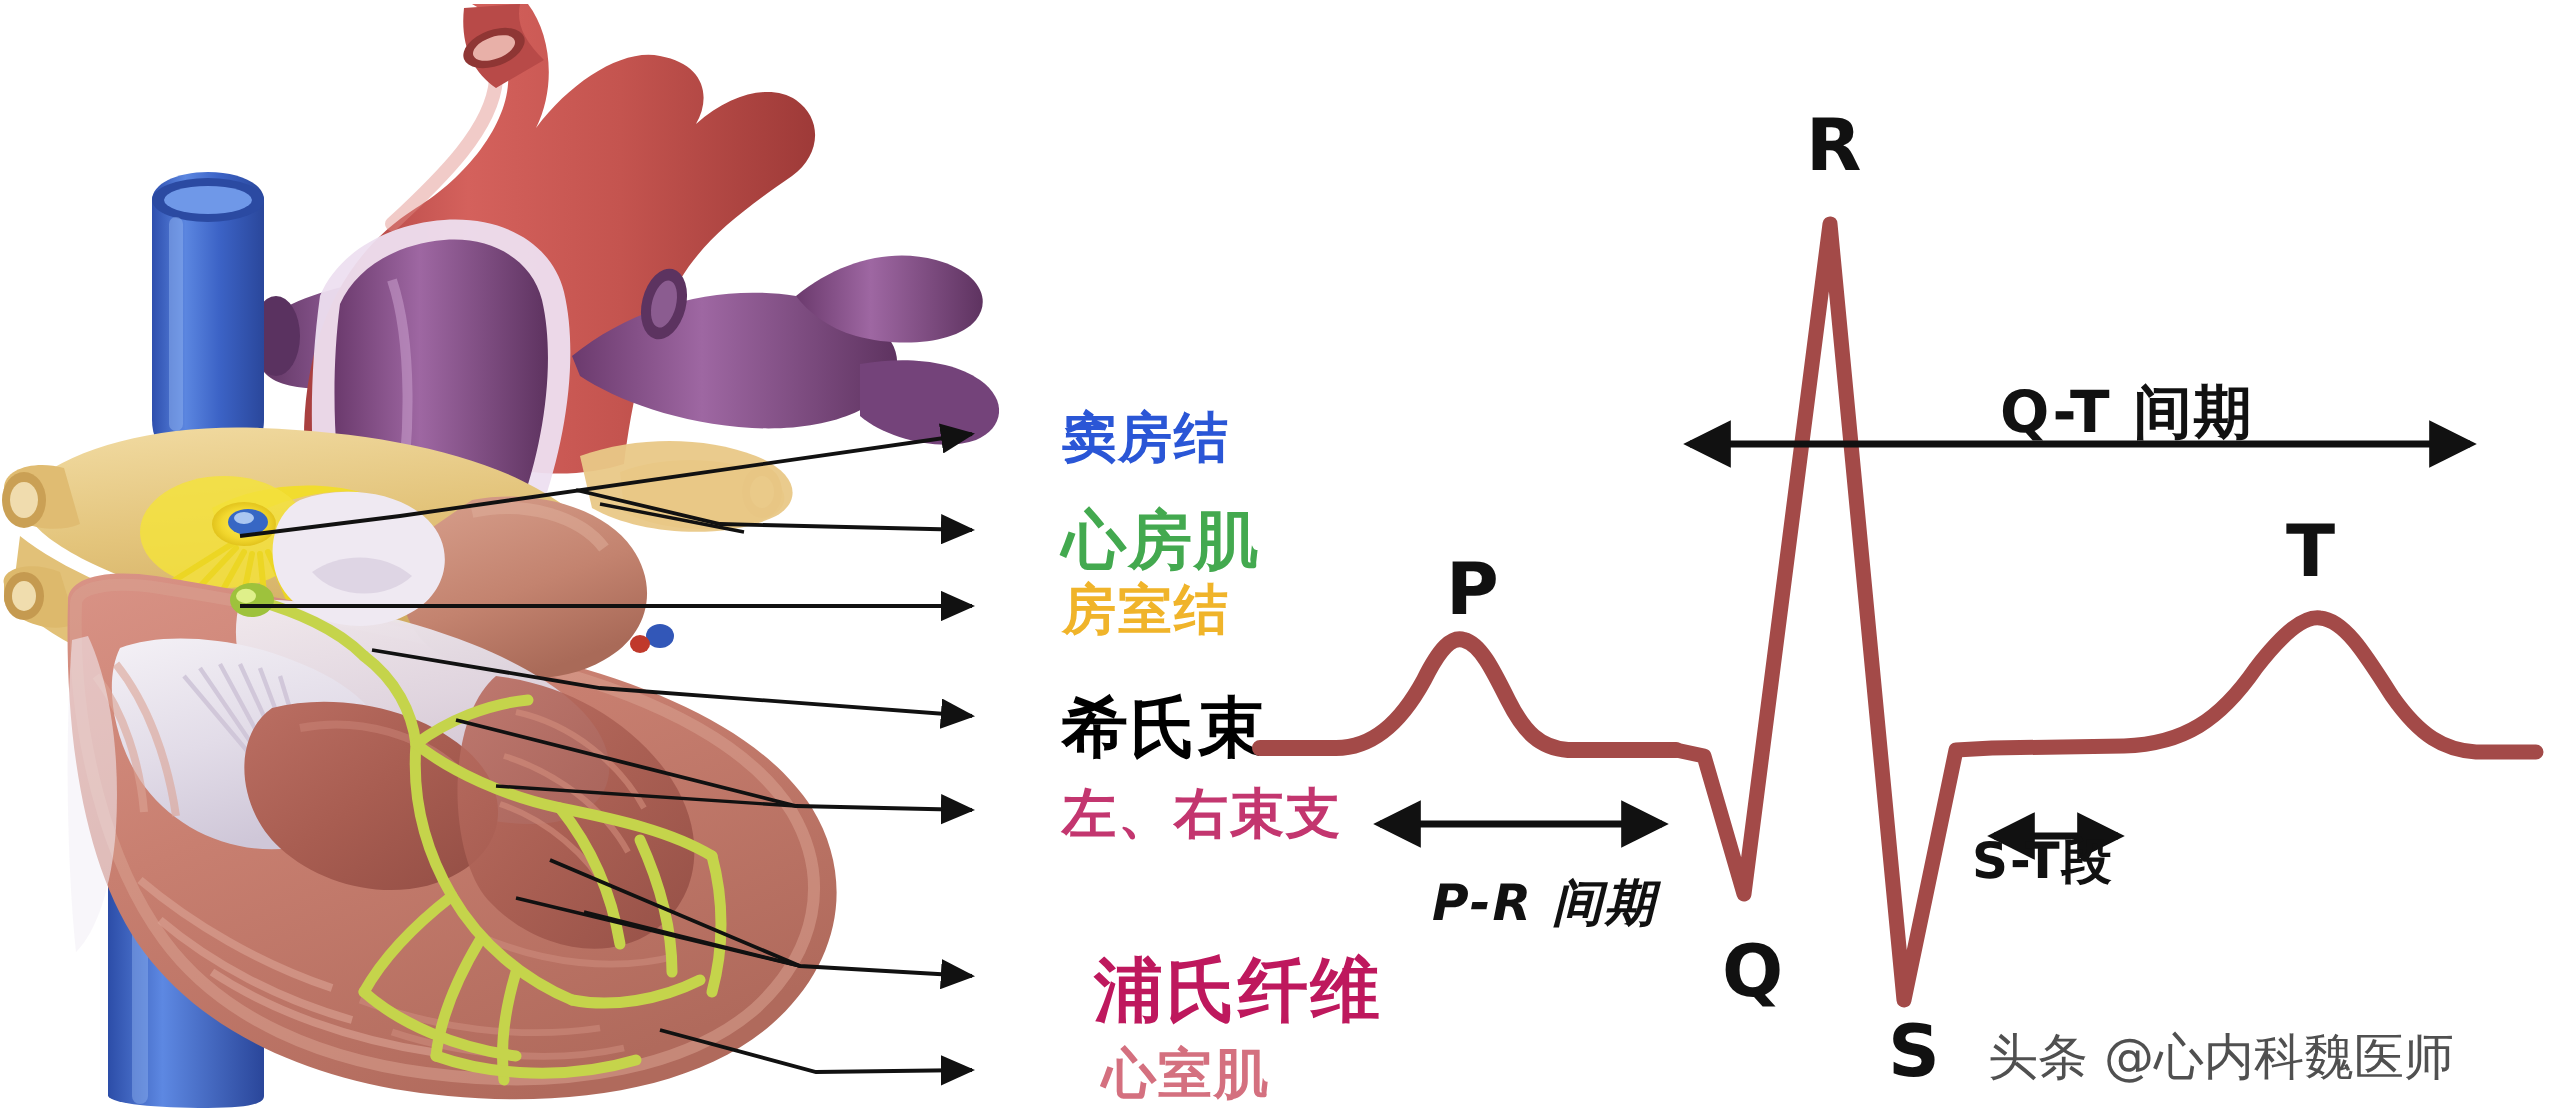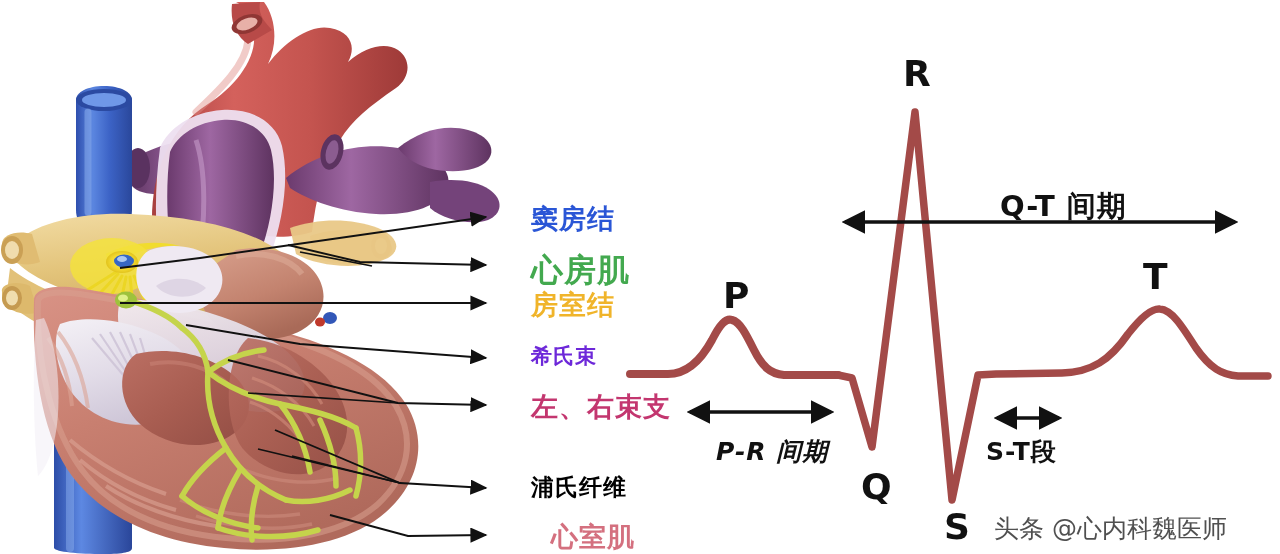--- a/index.html
+++ b/index.html
@@ -300,23 +300,23 @@
       <path d="M258,449 L400,483"></path>
       <path d="M292,456 L400,483"></path>
       <path d="M248,393 L398,403"></path>
     </g>
   </svg>
 
   <div>
     <div class="lbl" style="left:496px;top:201px;font-size:27px;color:#2a56d6;">窦房结</div>
     <div class="lbl" style="left:496px;top:249px;font-size:32px;color:#43a94f;">心房肌</div>
     <div class="lbl" style="left:496px;top:287px;font-size:27px;color:#f0b42a;">房室结</div>
-    <div class="lbl" style="left:496px;top:342px;font-size:21px;color:#6d28d9;">希氏束</div>
+    <div class="lbl" style="left:496px;top:342px;font-size:33px;color:#000000;">希氏束</div>
     <div class="lbl" style="left:496px;top:389px;font-size:27px;color:#c3366f;">左、右束支</div>
-    <div class="lbl" style="left:496px;top:472px;font-size:23px;color:#000000;">浦氏纤维</div>
+    <div class="lbl" style="left:512px;top:472px;font-size:35px;color:#be185d;">浦氏纤维</div>
     <div class="lbl" style="left:516px;top:519px;font-size:27px;color:#d4707f;">心室肌</div>
   </div>
 
   <svg class="layer" viewBox="0 0 1280 554" xmlns="http://www.w3.org/2000/svg">
     <defs>
       <linearGradient id="pgrad" x1="0" y1="0" x2="1" y2="0" gradientUnits="userSpaceOnUse">
         <stop offset="0.00" stop-color="#2a62c8"></stop>
         <stop offset="0.11" stop-color="#2a62c8"></stop>
         <stop offset="0.16" stop-color="#6fc04a"></stop>
         <stop offset="0.40" stop-color="#8cc741"></stop>
@@ -353,18 +353,18 @@
     <div class="ecg-lbl" style="left:723px;top:275px;font-size:36px;">P</div>
     <div class="ecg-lbl" style="left:861px;top:466px;font-size:36px;">Q</div>
     <div class="ecg-lbl" style="left:903px;top:53px;font-size:36px;">R</div>
     <div class="ecg-lbl" style="left:944px;top:506px;font-size:36px;">S</div>
     <div class="ecg-lbl" style="left:1143px;top:256px;font-size:36px;">T</div>
   </div>
 
   <div>
     <div class="ecg-lbl" style="left:1000px;top:187px;font-size:29px;letter-spacing:1px;">Q-T 间期</div>
     <div class="ecg-lbl" style="left:716px;top:435px;font-size:25px;letter-spacing:1px;font-style:italic;">P-R 间期</div>
-    <div class="ecg-lbl" style="left:986px;top:435px;font-size:25px;letter-spacing:1px;">S-T段</div>
+    <div class="ecg-lbl" style="left:986px;top:414px;font-size:25px;letter-spacing:1px;">S-T段</div>
   </div>
 
   <div class="wm">头条 @心内科魏医师</div>
 
 </div>
 
 </body></html>

